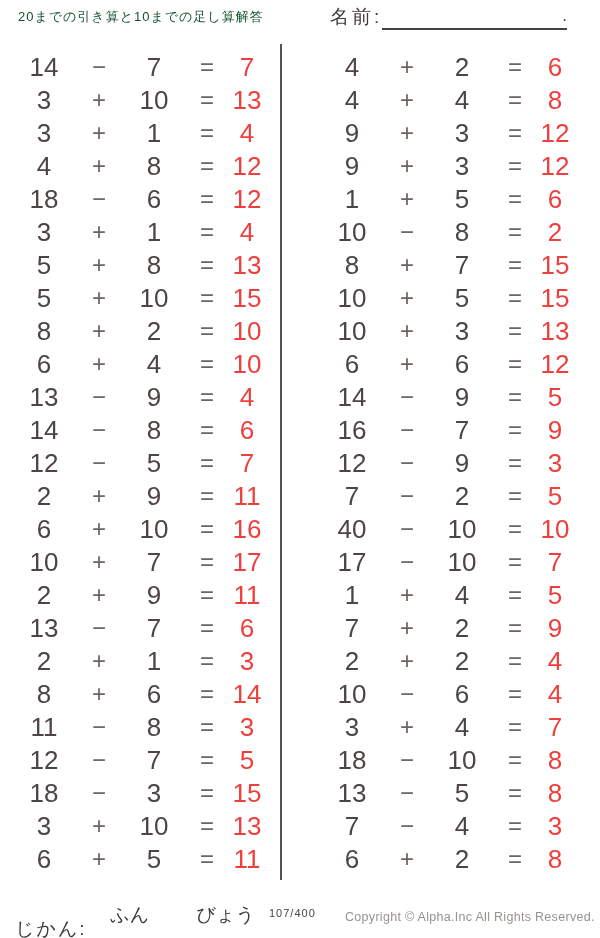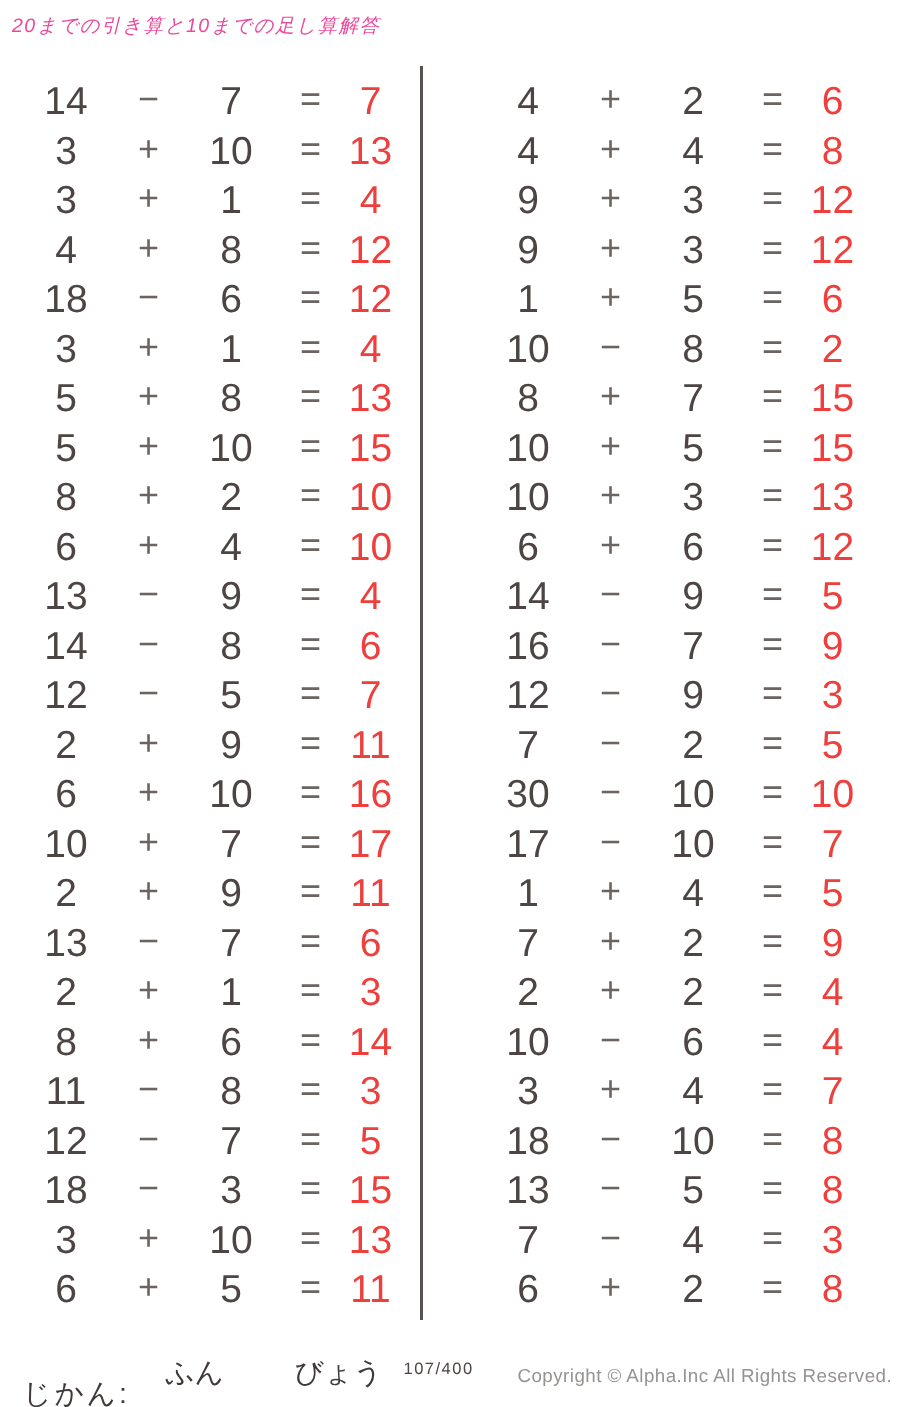--- a/index.html
+++ b/index.html
@@ -5,22 +5,22 @@
   html,body { margin:0; padding:0; }
   body {
     width:600px; height:938px; background:#ffffff;
     font-family:"Liberation Sans","DejaVu Sans",sans-serif;
     color:#4c4543; overflow:hidden;
   }
   .sheet { position:relative; width:600px; height:938px; background:#fff; }
 
   
   .title {
-    position:absolute; left:8px; top:8px;
-    font-size:13px; letter-spacing:1px; color:#ec4899; font-weight:400;font-style:italic;
+    position:absolute; left:18px; top:8px;
+    font-size:13px; letter-spacing:1px; color:#14532d; font-weight:400;
   }
   .namebox { position:absolute; left:330px; top:4px; font-size:19px; color:#3f3a38; }
   .name-label { letter-spacing:3px; }
   .name-line {
     display:inline-block; width:180px; height:22px; vertical-align:bottom;
     border-bottom:2px solid #45403e;
   }
   .name-period { display:inline-block; border-bottom:2px solid #45403e; height:22px; vertical-align:bottom; font-size:17px; }
 
   
@@ -51,20 +51,23 @@
   .pageno { position:absolute; left:269px; top:7px; font-size:11px; color:#4c4543; letter-spacing:1px; }
   .copyright { position:absolute; left:345px; top:10px; font-size:12.5px; color:#969290; letter-spacing:0.3px; }
 </style>
 </head>
 <body>
 
 <div class="sheet">
 
   <div class="title">20までの引き算と10までの足し算解答</div>
 
+  <div class="namebox">
+    <span class="name-label">名前:</span><span class="name-line"></span><span class="name-period">.</span>
+  </div>
 
   <div class="divider"></div>
 
   <div class="problems">
     <section class="col col-left">
         <div class="row">
       <span class="cell a">14</span>
       <span class="cell op">−</span>
       <span class="cell b">7</span>
       <span class="cell eq">=</span>
@@ -332,21 +335,21 @@
       <span class="cell ans">3</span>
     </div>
         <div class="row">
       <span class="cell a">7</span>
       <span class="cell op">−</span>
       <span class="cell b">2</span>
       <span class="cell eq">=</span>
       <span class="cell ans">5</span>
     </div>
         <div class="row">
-      <span class="cell a">30</span>
+      <span class="cell a">40</span>
       <span class="cell op">−</span>
       <span class="cell b">10</span>
       <span class="cell eq">=</span>
       <span class="cell ans">10</span>
     </div>
         <div class="row">
       <span class="cell a">17</span>
       <span class="cell op">−</span>
       <span class="cell b">10</span>
       <span class="cell eq">=</span>

